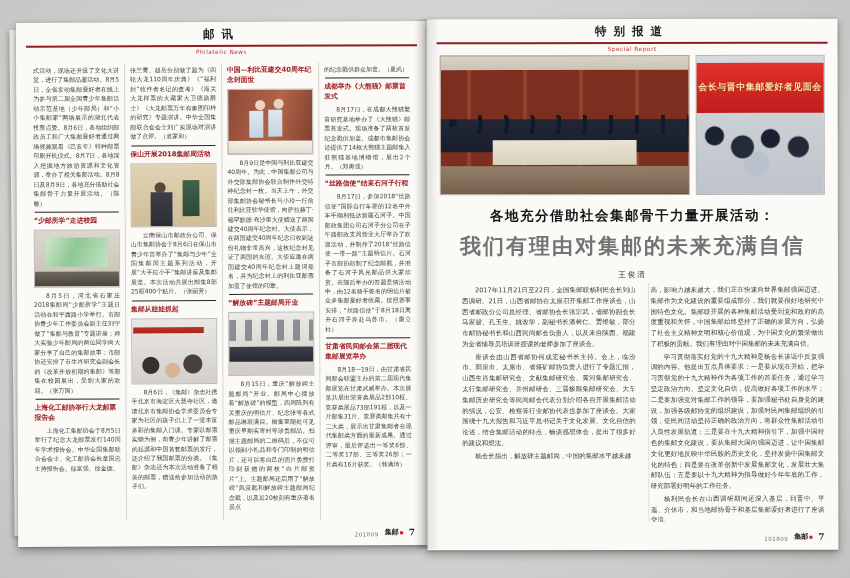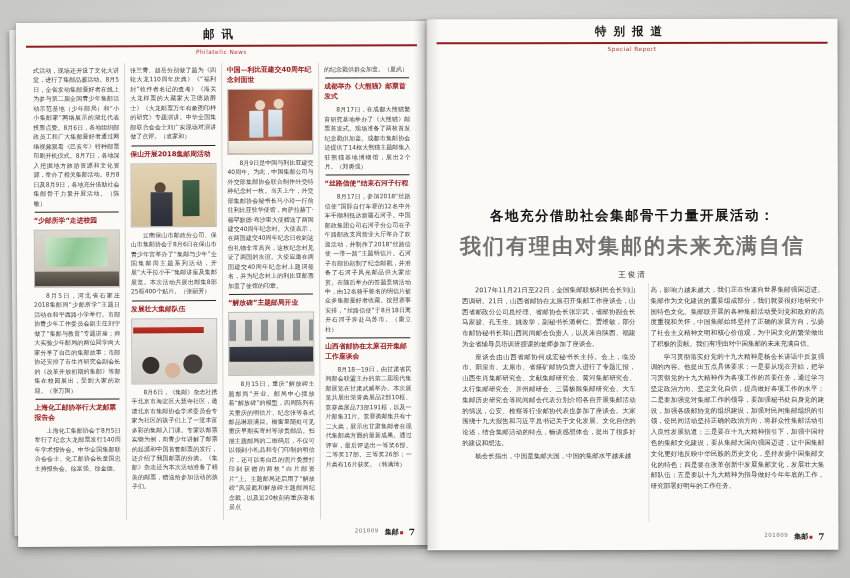--- a/index.html
+++ b/index.html
@@ -85,21 +85,21 @@
   .kicker{font-family:"DejaVu Serif",serif;font-size:13.5px;font-weight:bold;color:#141414;letter-spacing:1.5px;}
   .headline{font-family:"DejaVu Serif",serif;font-size:21px;font-weight:bold;color:#737373;letter-spacing:2px;margin-top:7px;}
   .author{font-size:7.5px;color:#333;margin-top:10px;letter-spacing:2px;}
   .rbody{position:absolute;left:14px;right:14px;top:264px;bottom:28px;display:flex;overflow:hidden;}
   .rcol{flex:1;overflow:hidden;margin-left:21px;}
   .rcol + .rcol{border-left:1px solid #e0ddd6;padding-left:2px;margin-left:12px;}
   .rbody .body{font-size:6.5px;line-height:1.66;color:#3a3a3a;}
   .endline{text-align:right;margin-top:2px;}
 
   
-  .foot{position:absolute;bottom:8px;right:14px;display:flex;align-items:flex-start;gap:6px;}
+  .foot{position:absolute;bottom:8px;right:14px;display:flex;align-items:flex-end;gap:6px;}
   .foot-issue{font-size:5.5px;color:#6a6a6a;letter-spacing:.5px;}
   .foot-logo{font-size:7px;font-weight:bold;color:#1c1c1c;font-family:"DejaVu Serif",serif;}
   .foot-logo i{display:inline-block;width:3px;height:3px;background:#c5201f;margin-left:1px;}
   .foot-page{font-size:9px;font-weight:bold;color:#1c1c1c;font-family:"DejaVu Serif",serif;}
 </style>
 </head>
 <body>
 
 <div id="canvas">
 
@@ -125,21 +125,21 @@
         <p class="body">上海化工集邮协会于8月5日举行了纪念大龙邮票发行140周年学术报告会。中华全国集邮联合会会士、化工邮协会长童国忠主持报告会。徐富强、徐金德、</p>
       </div>
 
       <div class="col">
         <p class="body cont">张兰青、赵岳分别做了题为《四轮大龙110周年庆典》《“福利封”收件者名记的查考》《海关大龙样票的大藏家大卫德勋爵士》《大龙邮票万年有象图印样的研究》专题演讲。中华全国集邮联合会会士刘广实现场对演讲做了点评。（袁家和）</p>
         <div class="sep"></div>
         <h3 class="rh">保山开展2018集邮周活动</h3>
         <div class="photo p-baoshan"></div>
         <p class="body">云南保山市邮政分公司、保山市集邮协会于8月6日在保山市青少年宫举办了“集邮与少年”全国集邮周主题系列活动，开展“大手拉小手”集邮讲座及集邮展览。本次活动共展出邮集8部25框400个贴片。（张丽芳）</p>
         <div class="sep"></div>
-        <h3 class="rh">发展壮大集邮队伍</h3>
+        <h3 class="rh">集邮从娃娃抓起</h3>
         <div class="photo p-lecture"></div>
         <p class="body">8月6日，《集邮》杂志社携手北京市海淀区大慧寺社区，邀请北京市集邮协会学术委员会专家为社区的孩子们上了一堂丰富多彩的集邮入门课。专家以邮票实物为例，向青少年讲解了邮票的起源和中国首套邮票的发行，还介绍了我国邮票的分类。《集邮》杂志还为本次活动准备了精美的邮票，赠送给参加活动的孩子们。</p>
       </div>
 
       <div class="col">
         <h3 class="rh">中国—利比亚建交40周年纪念封面世</h3>
         <div class="photo p-libya"></div>
         <p class="body">8月9日是中国与利比亚建交40周年。为此，中国集邮公司与外交部集邮协会联合制作外交特种纪念封一枚。当天上午，外交部集邮协会秘书长马小玲一行前往利比亚驻华使馆，向萨拉赫丁·穆罕默德·布沙里大使赠送了两国建交40周年纪念封。大使表示，在两国建交40周年纪念日收到这份礼物非常高兴，这枚纪念封见证了两国的友谊。大使应邀在两国建交40周年纪念封上题词签名，并为纪念封上的利比亚邮票加盖了使馆的印章。</p>
         <div class="sep"></div>
         <h3 class="rh">“解放碑”主题邮局开业</h3>
@@ -149,56 +149,63 @@
 
       <div class="col">
         <p class="body cont">的纪念戳供群众加盖。（夏武）</p>
         <div class="sep"></div>
         <h3 class="rh">成都举办《大熊猫》邮票首发式</h3>
         <p class="body">8月17日，在成都大熊猫繁育研究基地举办了《大熊猫》邮票首发式。现场准备了两枚首发纪念戳供加盖。成都市集邮协会还提供了14框大熊猫主题邮集入驻熊猫基地博物馆，展出2个月。（郑勇强）</p>
         <div class="sep"></div>
         <h3 class="rh">“丝路信使”结束石河子行程</h3>
         <p class="body">8月17日，参加2018“丝路信使”国际自行车赛的12名中外车手顺利抵达新疆石河子。中国邮政集团公司石河子分公司在子午路邮政支局营业大厅举办了欢迎活动，并制作了2018“丝路信使 一带一路”主题明信片。石河子市邮协刻制了纪念邮戳，并准备了石河子风光邮品供大家欣赏。在随后举办的答题竞猜活动中，由12名骑手签名的明信片被众多集邮爱好者收藏。按照赛事安排，“丝路信使”于8月18日离开石河子奔赴乌苏市。（康立柱）</p>
         <div class="sep"></div>
-        <h3 class="rh">山西省邮协在太原召开集邮工作座谈会</h3>
+        <h3 class="rh">甘肃省民间邮会第二届现代集邮展览举办</h3>
         <p class="body">8月18—19日，由甘肃省民间邮会联盟主办的第二届现代集邮展览在甘肃武威举办。本次展览共展出荣誉类展品2部10框、竞赛类展品73部191框，以及一片邮集31片。竞赛类邮集共有十二大类，展示出甘肃集邮者在现代集邮类方面的最新成果。通过评审，最后评选出一等奖6部、二等奖17部、三等奖26部；一片类有16片获奖。（韩满琦）</p>
       </div>
 
     </div>
 
     <div class="foot">
       <span class="foot-issue">201809</span>
       <span class="foot-logo"><span>集邮</span><i></i></span>
       <span class="foot-page">7</span>
     </div>
   </div>
 
   <div class="page page-right">
     <div class="hd">
       <div class="hd-title">特别报道</div>
       <div class="hd-rule"></div>
       <div class="hd-sub">Special Report</div>
     </div>
 
+    <div class="photos">
+      <div class="p-conference"></div>
+      <div class="p-banner">
+        <div class="banner">会长与晋中集邮爱好者见面会</div>
+      </div>
+    </div>
 
     <div class="headblock">
       <div class="kicker">各地充分借助社会集邮骨干力量开展活动：</div>
       <div class="headline">我们有理由对集邮的未来充满自信</div>
       <div class="author">王俊清</div>
     </div>
 
     <div class="rbody">
       <div class="rcol">
         <p class="body">2017年11月21日至22日，全国集邮联杨利民会长到山西调研。21日，山西省邮协在太原召开集邮工作座谈会，山西省邮政分公司总经理、省邮协会长张宗武，省邮协副会长马家骏、孔玉生、姚改学，副秘书长潘树仁、贾维敏，部分市邮协秘书长和山西民间邮会负责人，以及来自陕西、福建为全省辅导员培训班授课的老师参加了座谈会。</p>
         <p class="body">座谈会由山西省邮协何成宏秘书长主持。会上，临汾市、阳泉市、太原市、省煤矿邮协负责人进行了专题汇报，山西生肖集邮研究会、文献集邮研究会、黄河集邮研究会、太行集邮研究会、并州邮研会、三晋极限集邮研究会、大车集邮历史研究会等民间邮会代表分别介绍各自开展集邮活动的情况，公安、检察等行业邮协代表也参加了座谈会。大家围绕十九大报告和习近平总书记关于文化发展、文化自信的论述，结合集邮活动的特点，畅谈感想体会，提出了很多好的建议和想法。</p>
-        <p class="body">杨会长指出，中国是集邮大国，中国的集邮水平越来越</p>
+        <p class="body">杨会长指出，解放碑主题邮局，中国的集邮水平越来越</p>
       </div>
       <div class="rcol">
         <p class="body cont">高，影响力越来越大，我们正在快速向世界集邮强国迈进。集邮作为文化建设的重要组成部分，我们就要很好地研究中国特色文化。集邮联开展的各种集邮活动受到党和政府的高度重视和关怀，中国集邮始终坚持了正确的发展方向，弘扬了社会主义精神文明和核心价值观，为中国文化的繁荣做出了积极的贡献。我们有理由对中国集邮的未来充满自信。</p>
         <p class="body">学习贯彻落实好党的十九大精神是杨会长讲话中反复强调的内容。他提出五点具体要求：一是要从现在开始，把学习贯彻党的十九大精神作为各项工作的首要任务，通过学习坚定政治方向、坚定文化自信，提高做好各项工作的水平；二是要加强党对集邮工作的领导，要加强秘书处自身党的建设，加强各级邮协党的组织建设，加强对民间集邮组织的引领，使民间活动坚持正确的政治方向，将群众性集邮活动引入良性发展轨道；三是要在十九大精神指引下，加强中国特色的集邮文化建设，要从集邮大国向强国迈进，让中国集邮文化更好地反映中华民族的历史文化，坚持发扬中国集邮文化的特色；四是要在改革创新中发展集邮文化，发展壮大集邮队伍；五是要以十九大精神为指导做好今年年底的工作，研究部署好明年的工作任务。</p>
+        <p class="body">杨利民会长在山西调研期间还深入基层，到晋中、平遥、介休市，和当地邮协骨干和基层集邮爱好者进行了座谈交流。</p>
         <div class="endline"></div>
       </div>
     </div>
 
     <div class="foot">
       <span class="foot-issue">201809</span>
       <span class="foot-logo"><span>集邮</span><i></i></span>
       <span class="foot-page">7</span>
     </div>
   </div>

